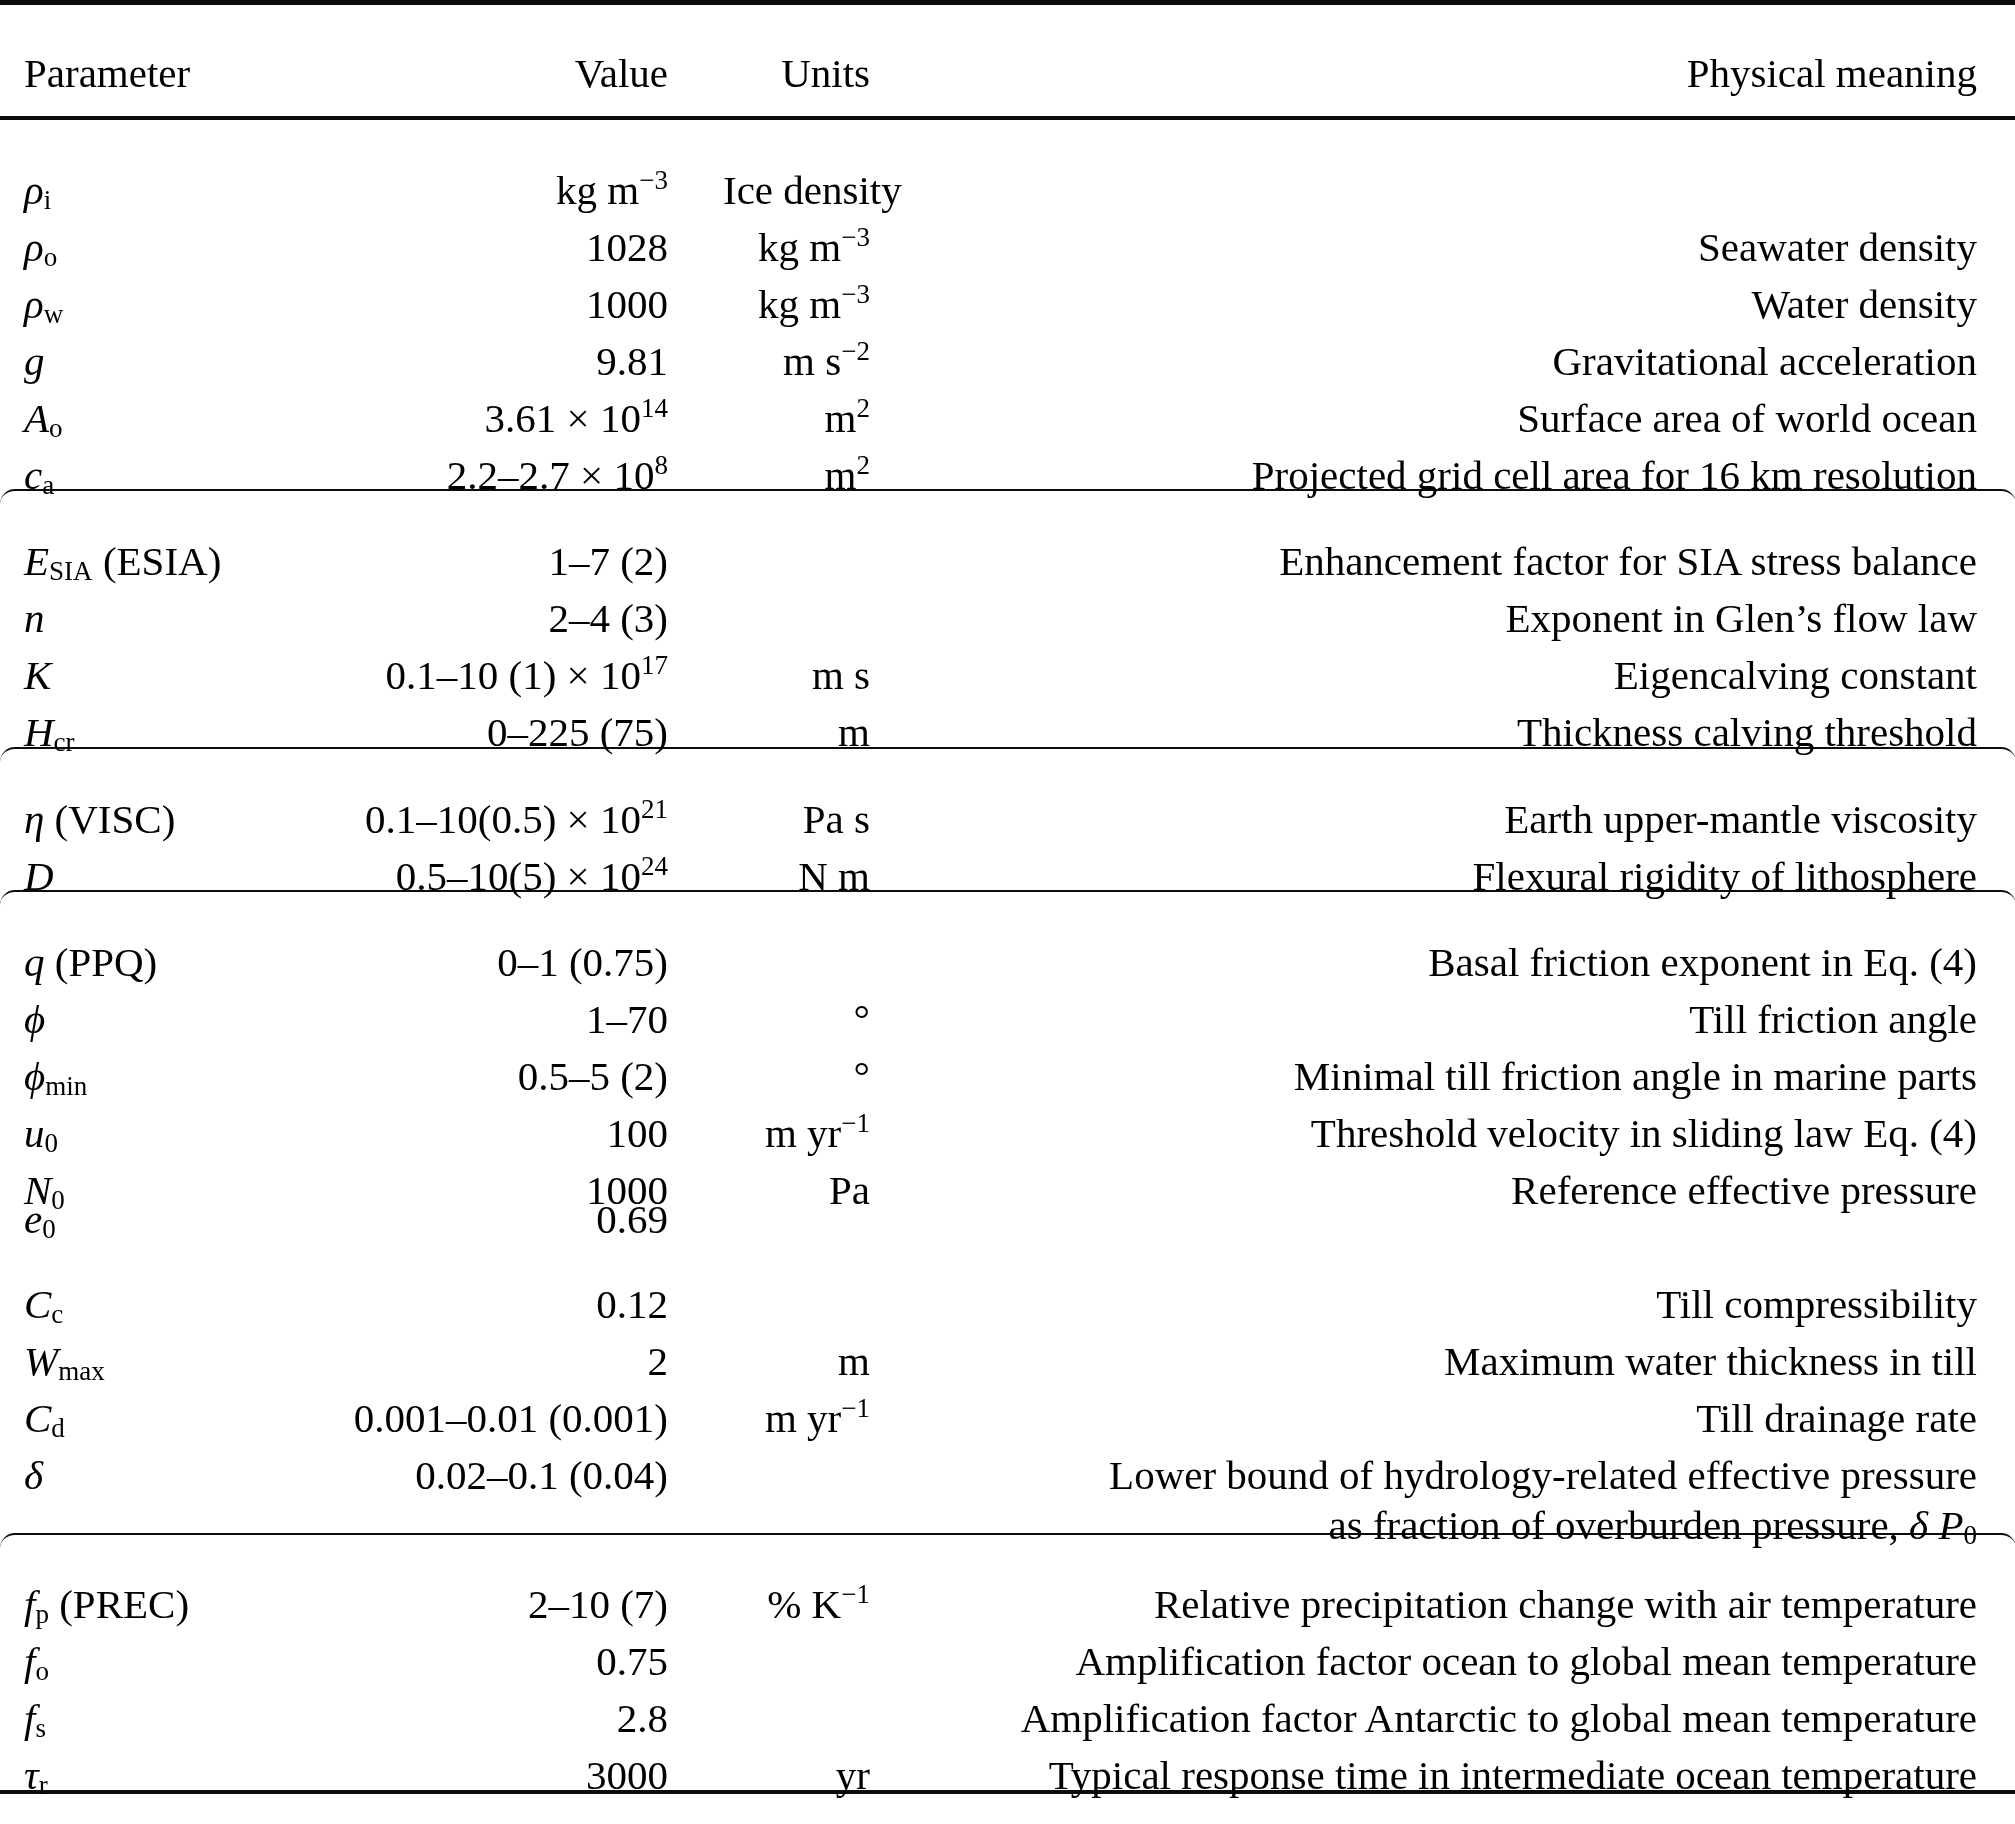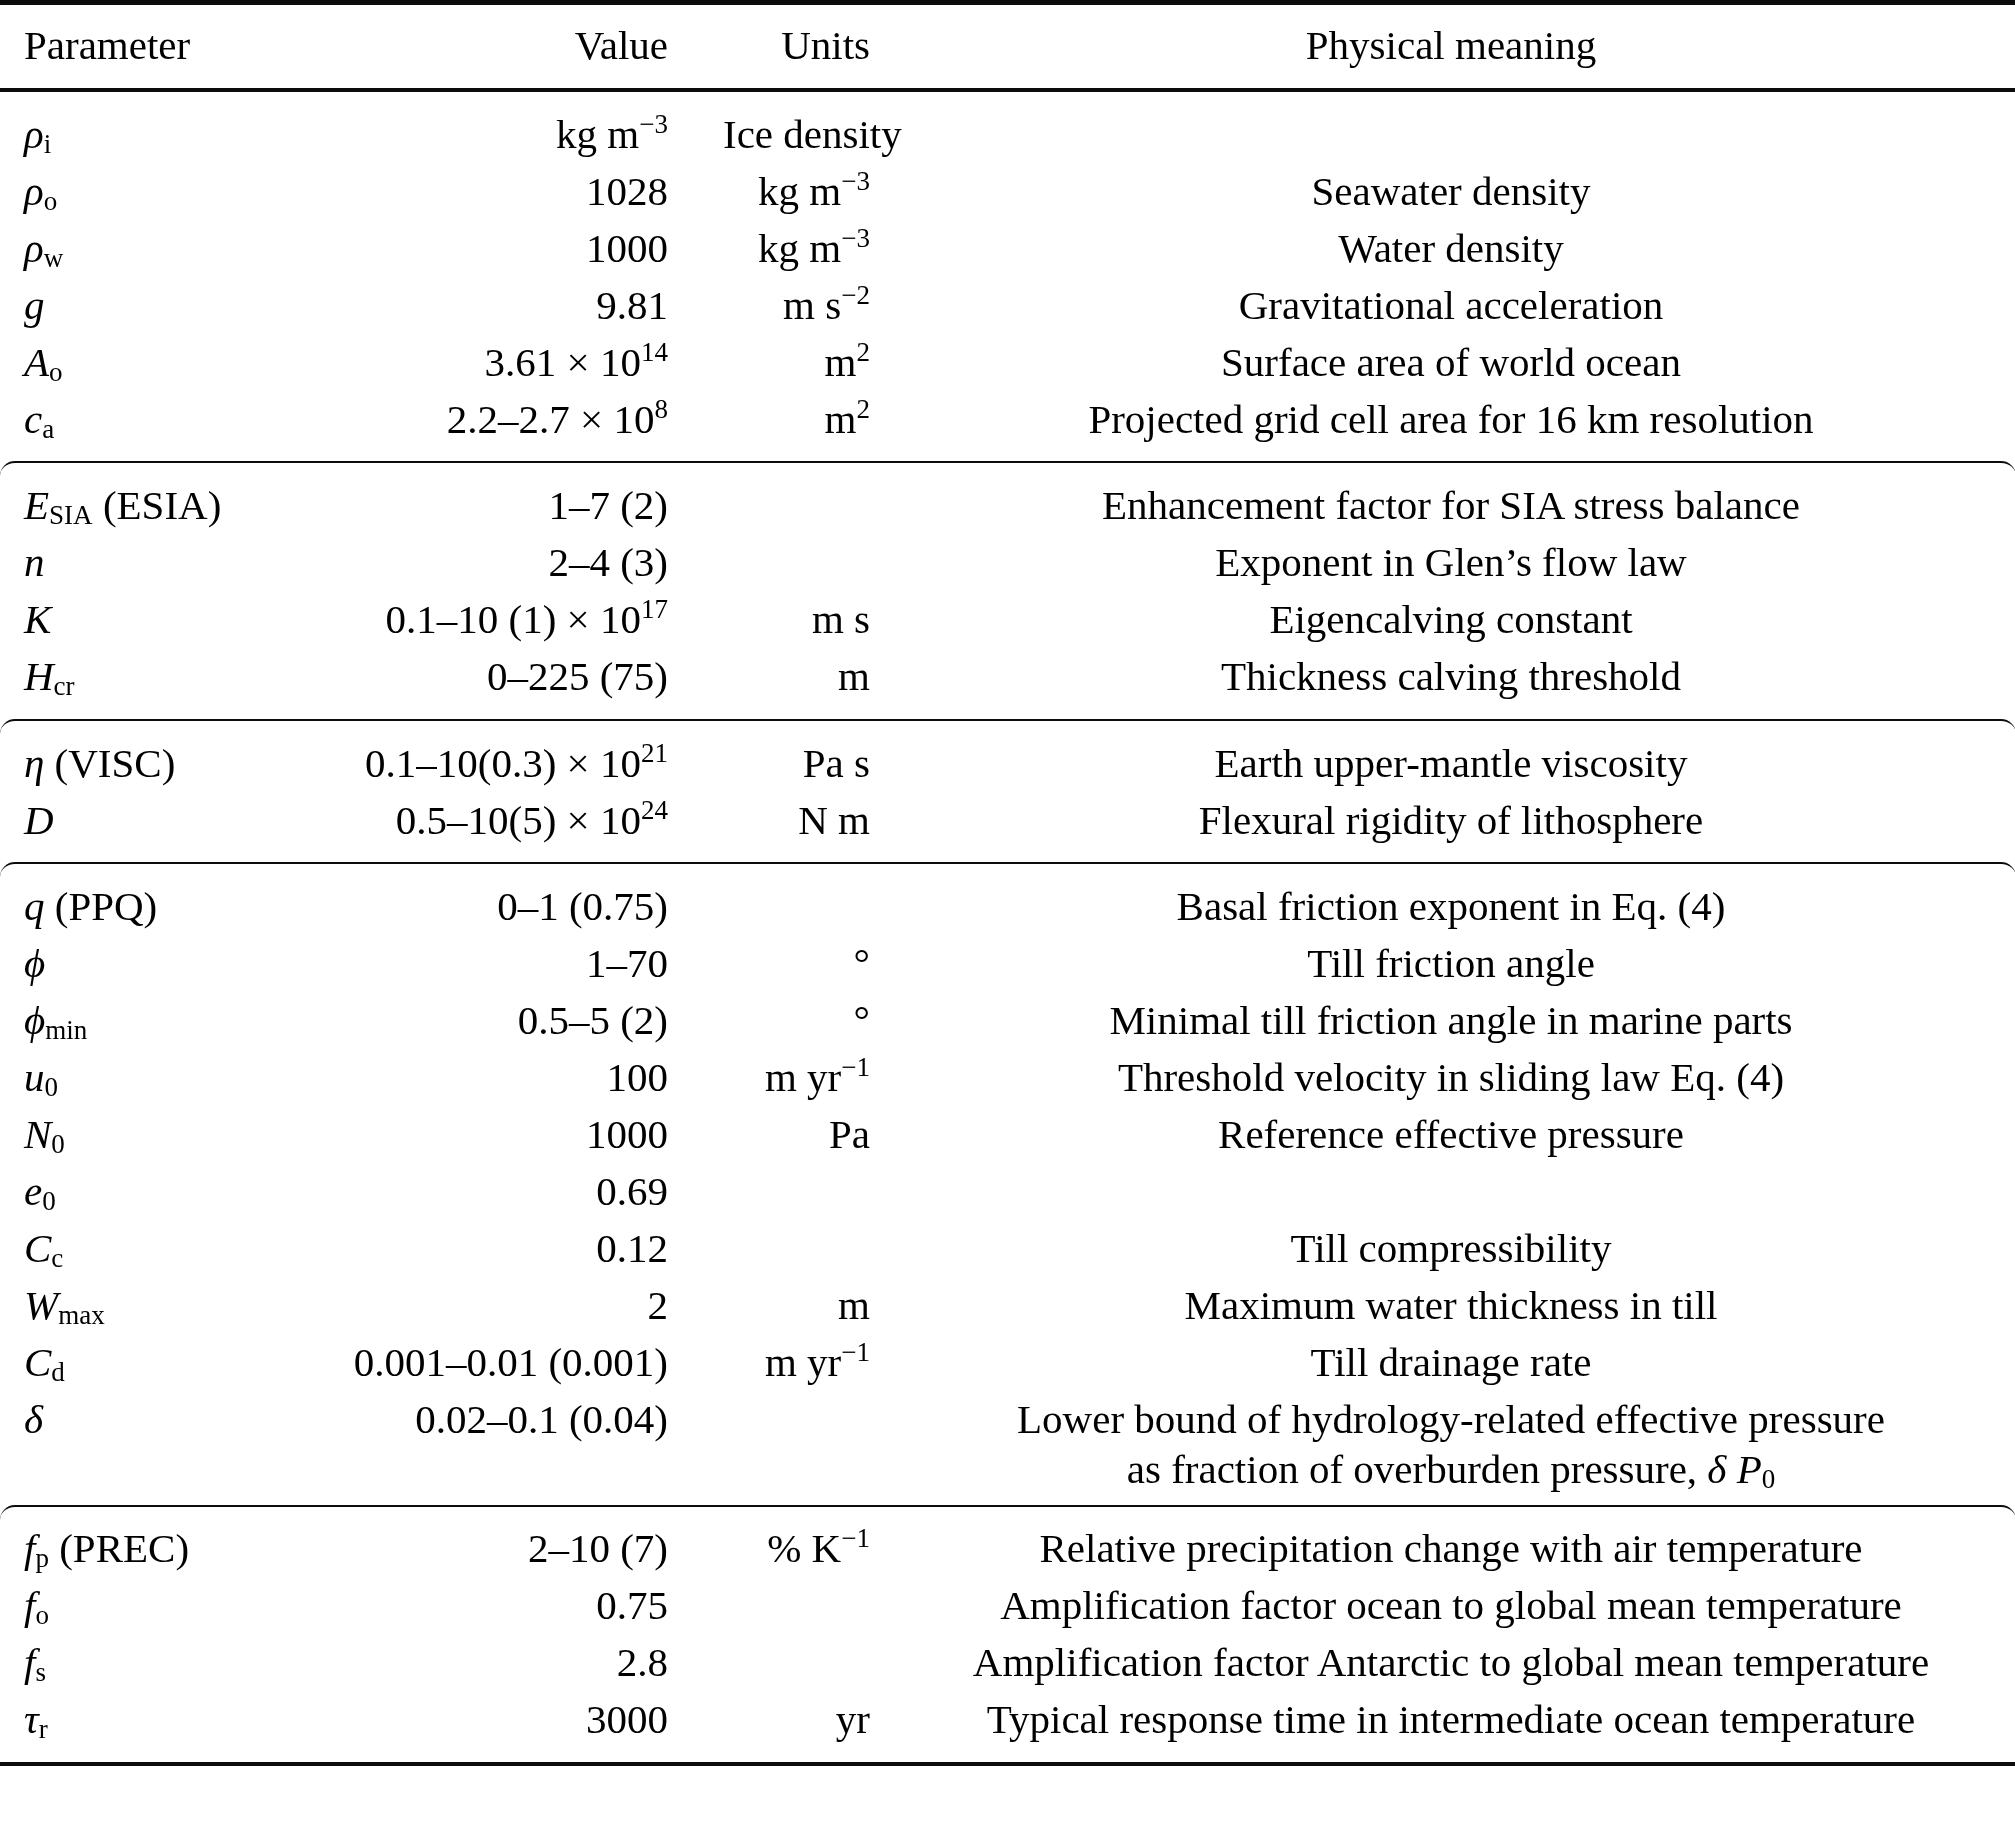--- a/index.html
+++ b/index.html
@@ -19,21 +19,21 @@
     align-items:baseline;
   }
   .header-row{padding-top:15.6px;padding-bottom:19.5px;}
   .body-row{height:57px;line-height:57px;}
   .body-row.cont{height:43px;line-height:43px;}
   .section{padding-top:13.7px;padding-bottom:13.7px;border-radius:15px;}
   .section + .section{border-top:2.9px solid #0c0c0c;}
   .c-param{text-align:left;white-space:nowrap;}
   .c-value{text-align:right;white-space:nowrap;font-family:Liberation Serif, serif;}
   .c-units{text-align:right;white-space:nowrap;}
-  .c-meaning{text-align:center;padding-left:55px;white-space:nowrap;}
+  .c-meaning{text-align:right;padding-left:55px;white-space:nowrap;margin-top:28px;}
   .it{font-style:italic;}
   sub{font-size:66%;line-height:0;position:relative;top:0.18em;vertical-align:baseline;font-style:normal;}
   sup{font-size:66%;line-height:0;position:relative;top:-0.55em;vertical-align:baseline;font-style:normal;}
 </style>
 </head>
 <body>
 
 <div class="rule thick"></div>
 
 <div class="grid-row header-row">
@@ -105,21 +105,21 @@
       <div class="grid-row body-row">
         <div class="c-param"><span class="it">H</span><sub>cr</sub></div>
         <div class="c-value"><span>0–225 (75)</span></div>
         <div class="c-units"><span>m</span></div>
         <div class="c-meaning"><span>Thickness calving threshold</span></div>
       </div>
     </div>
     <div class="section">
       <div class="grid-row body-row">
         <div class="c-param"><span class="it">η</span><span> (VISC)</span></div>
-        <div class="c-value"><span>0.1–10(0.3) × 10</span><sup>21</sup></div>
+        <div class="c-value"><span>0.1–10(0.5) × 10</span><sup>21</sup></div>
         <div class="c-units"><span>Pa s</span></div>
         <div class="c-meaning"><span>Earth upper-mantle viscosity</span></div>
       </div>
       <div class="grid-row body-row">
         <div class="c-param"><span class="it">D</span></div>
         <div class="c-value"><span>0.5–10(5) × 10</span><sup>24</sup></div>
         <div class="c-units"><span>N m</span></div>
         <div class="c-meaning"><span>Flexural rigidity of lithosphere</span></div>
       </div>
     </div>

